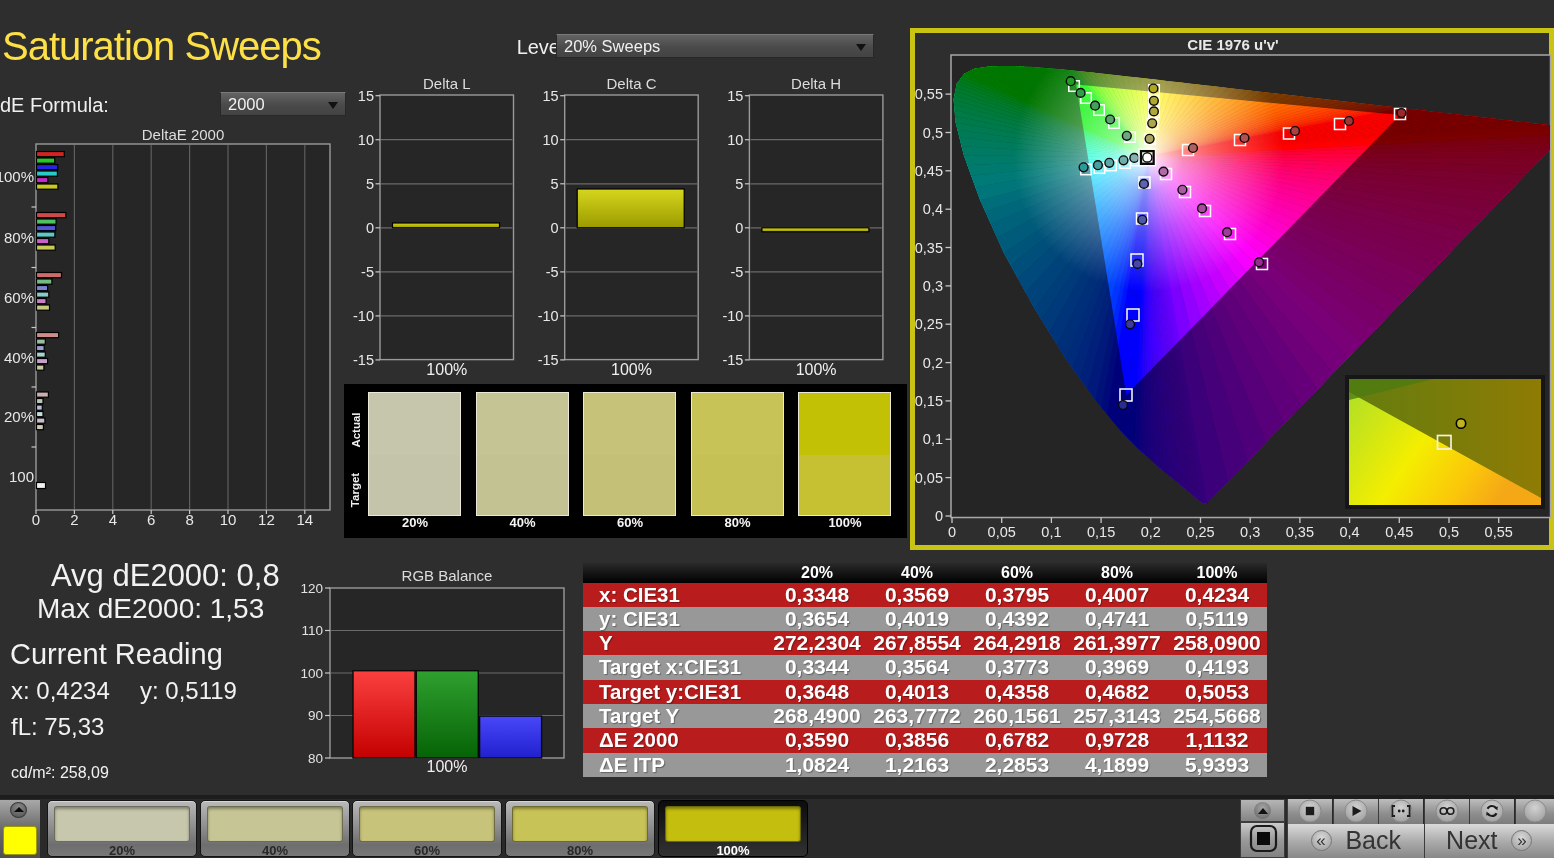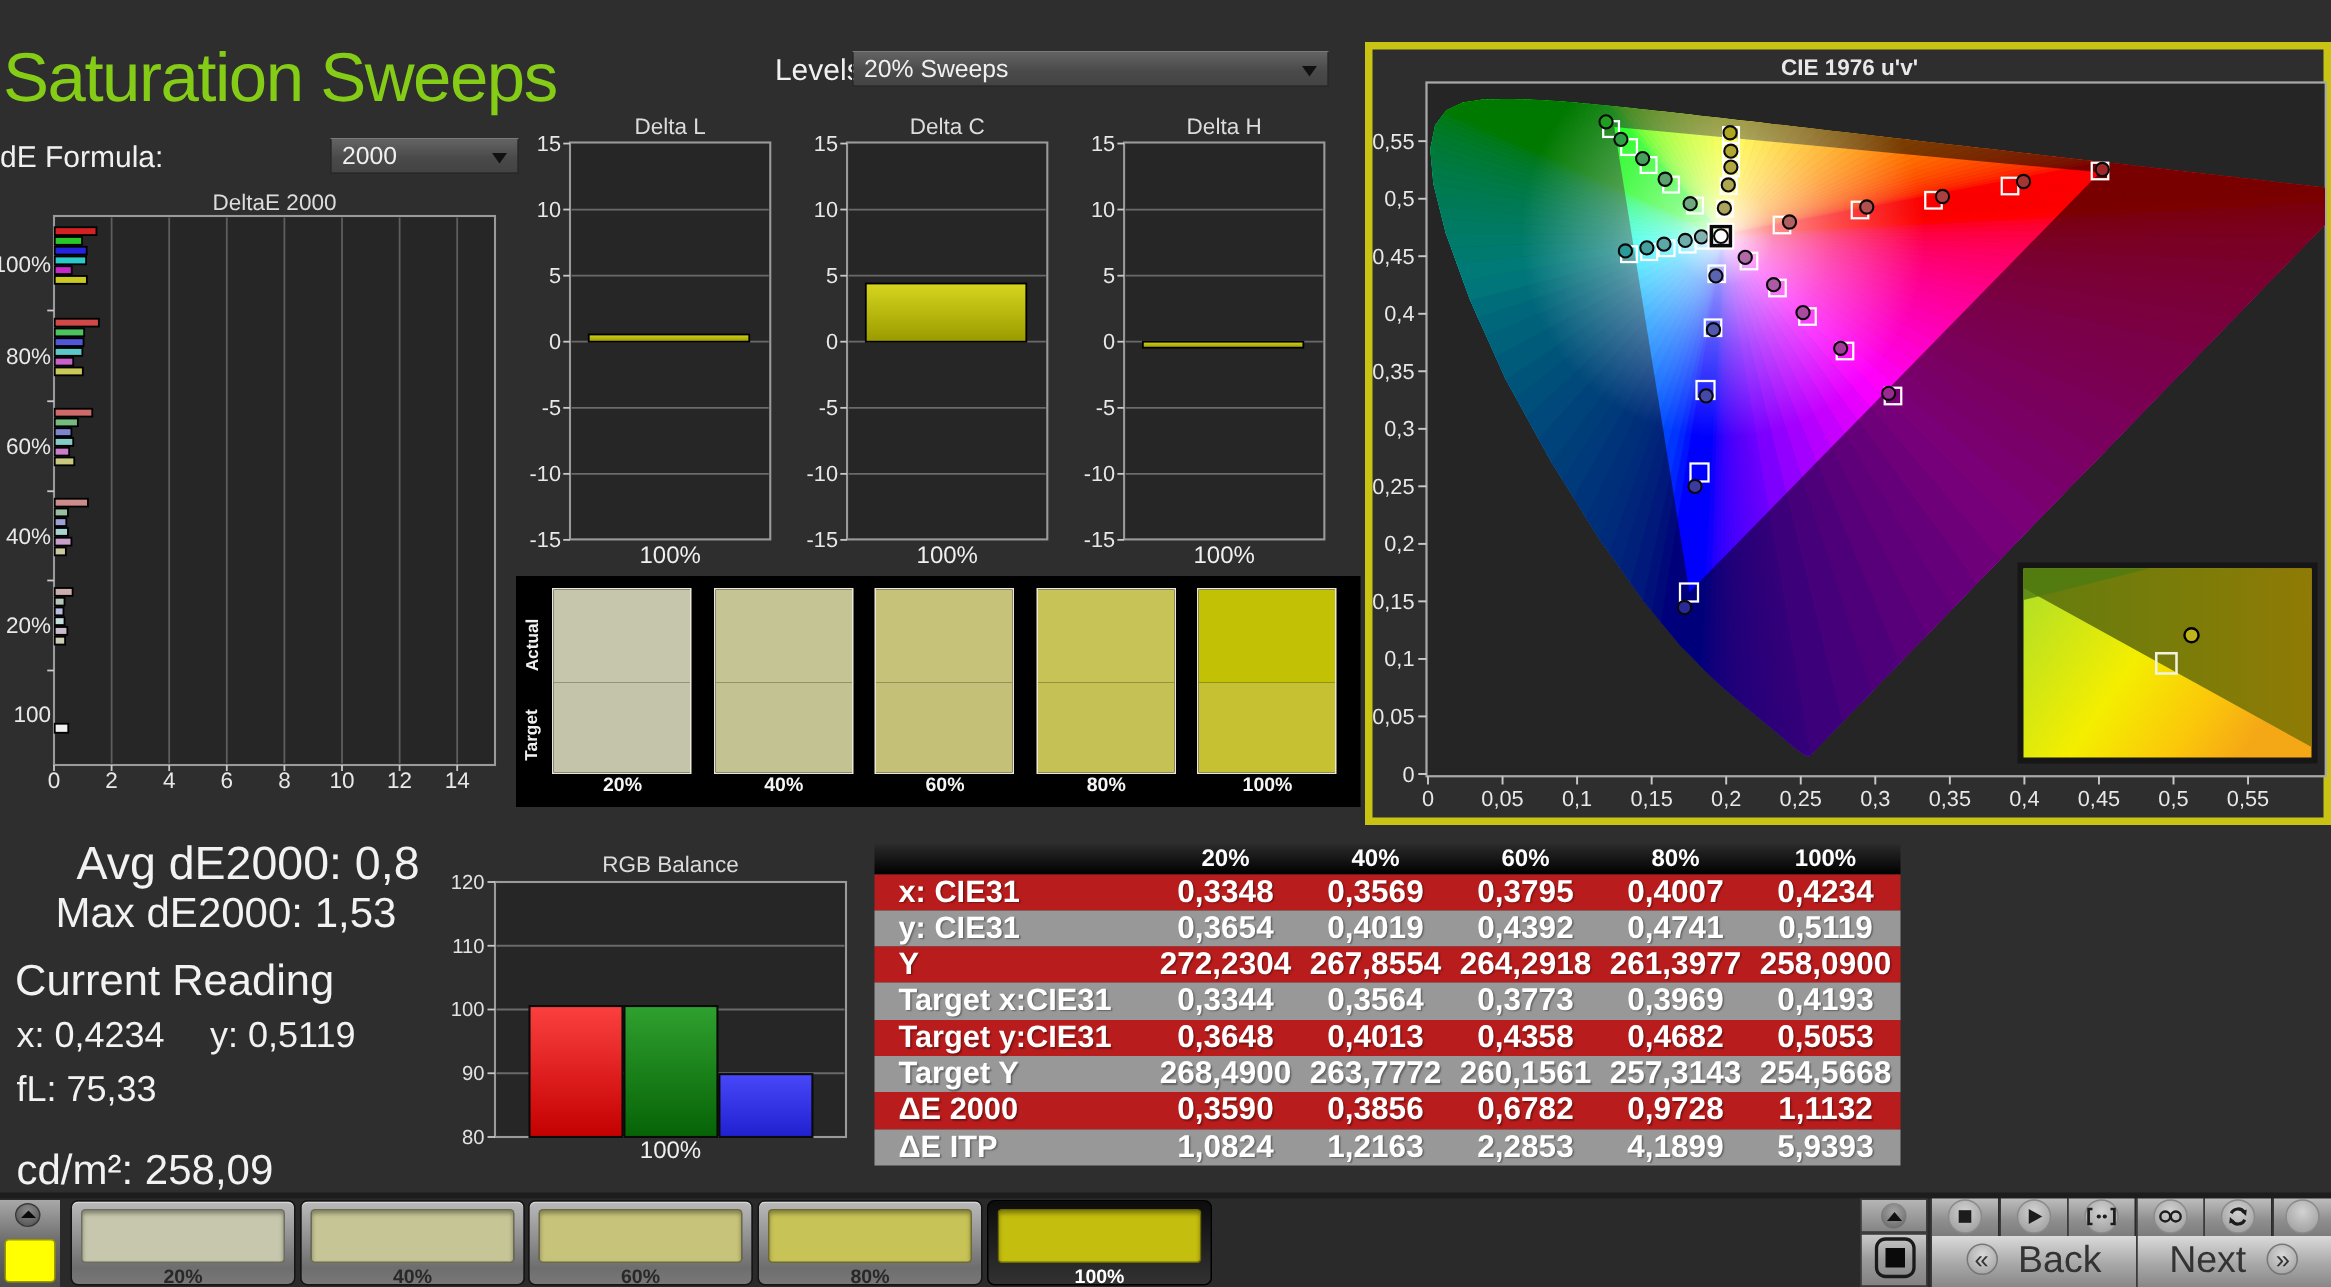--- a/index.html
+++ b/index.html
@@ -2,21 +2,21 @@
 <html><head><meta charset="utf-8"><style>
 * {margin:0;padding:0;box-sizing:border-box}
 html,body {width:1554px;height:858px;overflow:hidden;background:#2e2e2e;font-family:"Liberation Sans",sans-serif}
 .ax {font-size:13.5px;fill:#e2e2e2;font-family:"Liberation Sans",sans-serif}
 .axb {font-size:15px;fill:#e8e8e8;font-family:"Liberation Sans",sans-serif}
 .ax2 {font-size:14.5px;fill:#e8e8e8;font-family:"Liberation Sans",sans-serif}
 .ax3 {font-size:16px;fill:#f0f0f0;font-family:"Liberation Sans",sans-serif}
 .ti {font-size:15px;fill:#dcdcdc;font-family:"Liberation Sans",sans-serif}
 .cti {font-size:15px;font-weight:bold;fill:#e8e8e8;font-family:"Liberation Sans",sans-serif}
 .cax {font-size:14.5px;fill:#e8e8e8;font-family:"Liberation Sans",sans-serif}
-#title {position:absolute;left:2px;top:24px;font-size:46px;color:#84cc16;letter-spacing:-1.0px}
+#title {position:absolute;left:2px;top:24px;font-size:40px;color:#fde047;letter-spacing:-1.0px}
 .lab {position:absolute;color:#f0f0f0;font-size:20px}
 .dd {position:absolute;background:linear-gradient(#636363,#4a4a4a 55%,#434343);border:1px solid #282828;border-top-color:#7a7a7a;color:#f0f0f0;font-size:16.5px;line-height:22px;padding-left:7px}
 .dd .ar {position:absolute;right:7px;top:9px;width:0;height:0;border-left:5.5px solid transparent;border-right:5.5px solid transparent;border-top:7px solid #111}
 #swpanel {position:absolute;left:344px;top:384px;width:563px;height:154px;background:#000}
 .sw {position:absolute;top:8px;width:93px;height:124px;border:1.5px solid #ece8d8;overflow:hidden}
 .swl {position:absolute;top:131px;width:120px;text-align:center;color:#f5f5f5;font-size:13px;font-weight:bold}
 .rot {position:absolute;color:#f0f0f0;font-size:11.5px;font-weight:bold;transform:rotate(-90deg);transform-origin:center}
 #lefttext div {position:absolute;color:#f2f2f2;white-space:nowrap}
 #tbl {position:absolute;left:583px;top:563px;width:684px;font-weight:bold}
 .trh {display:flex;height:19.5px;background:linear-gradient(#2a2a2a,#000);color:#fff;font-size:16px;line-height:19px}
@@ -610,21 +610,21 @@
 <polygon points="1349,392 1541,498 1541,379 1349,379" fill="url(#insd)"></polygon>
 <polygon points="1349,379 1433,379 1349,400" fill="#4d7a12" opacity="0.8"></polygon>
 <rect x="1437.5" y="435.5" width="13.5" height="13.5" fill="none" stroke="#f2f2e0" stroke-width="1.7"></rect>
 <circle cx="1461" cy="423.5" r="4.7" fill="#c0b41c" stroke="#000" stroke-width="1.6"></circle>
 
 </svg>
 <div id="title">Saturation Sweeps</div>
 <div class="lab" style="left:0;top:94px;width:214px;text-align:left">dE Formula:</div>
 <div class="dd" style="left:220px;top:92px;width:126px;height:24px">2000<span class="ar"></span></div>
 <div class="lab" style="left:380px;top:36px;width:200px;text-align:right">Levels:</div>
-<div class="dd" style="left:568px;top:34px;width:318px;height:24px">20% Sweeps<span class="ar"></span></div>
+<div class="dd" style="left:556px;top:34px;width:318px;height:24px">20% Sweeps<span class="ar"></span></div>
 <div id="swpanel">
 <div class="rot" style="left:-6px;top:40px">Actual</div>
 <div class="rot" style="left:-6px;top:100px">Target</div>
 <div class="sw" style="left:24.0px">
       <div style="height:62px;background:#c5c6ab"></div>
       <div style="height:60px;background:#c3c4a9"></div>
     </div>
 <div class="swl" style="left:11.0px">20%</div>
 <div class="sw" style="left:131.5px">
       <div style="height:62px;background:#c5c494"></div>
@@ -647,21 +647,21 @@
     </div>
 <div class="swl" style="left:441.0px">100%</div>
 </div>
 <div id="lefttext">
 <div style="left:51px;top:558px;font-size:31px">Avg dE2000: 0,8</div>
 <div style="left:37px;top:593px;font-size:28px">Max dE2000: 1,53</div>
 <div style="left:10px;top:638px;font-size:29px">Current Reading</div>
 <div style="left:11px;top:677px;font-size:24px">x: 0,4234</div>
 <div style="left:140px;top:677px;font-size:24px">y: 0,5119</div>
 <div style="left:11px;top:713px;font-size:24px">fL: 75,33</div>
-<div style="left:11px;top:764px;font-size:28px">cd/m²: 258,09</div>
+<div style="left:11px;top:764px;font-size:16px">cd/m²: 258,09</div>
 </div>
 <div id="tbl">
 <div class="trh">
       <div class="tl"></div>
       <div class="tc"><b>20%</b></div>
       <div class="tc"><b>40%</b></div>
       <div class="tc"><b>60%</b></div>
       <div class="tc"><b>80%</b></div>
       <div class="tc"><b>100%</b></div>
     </div>

